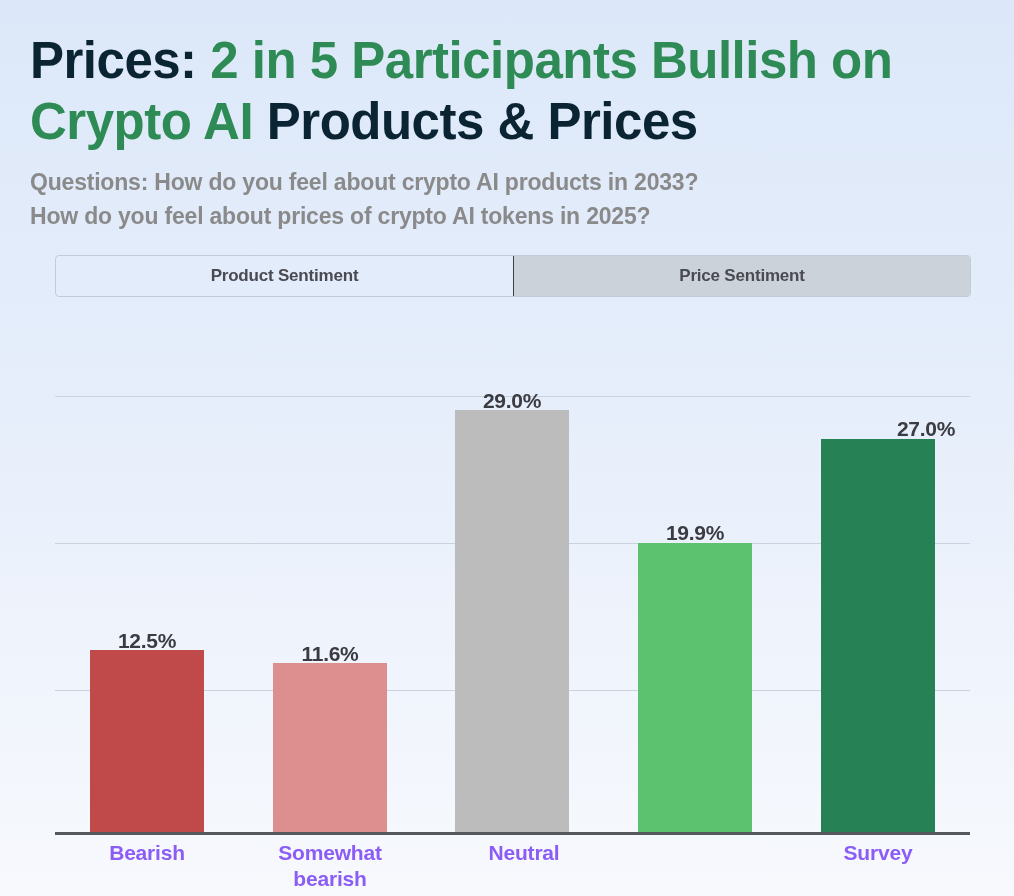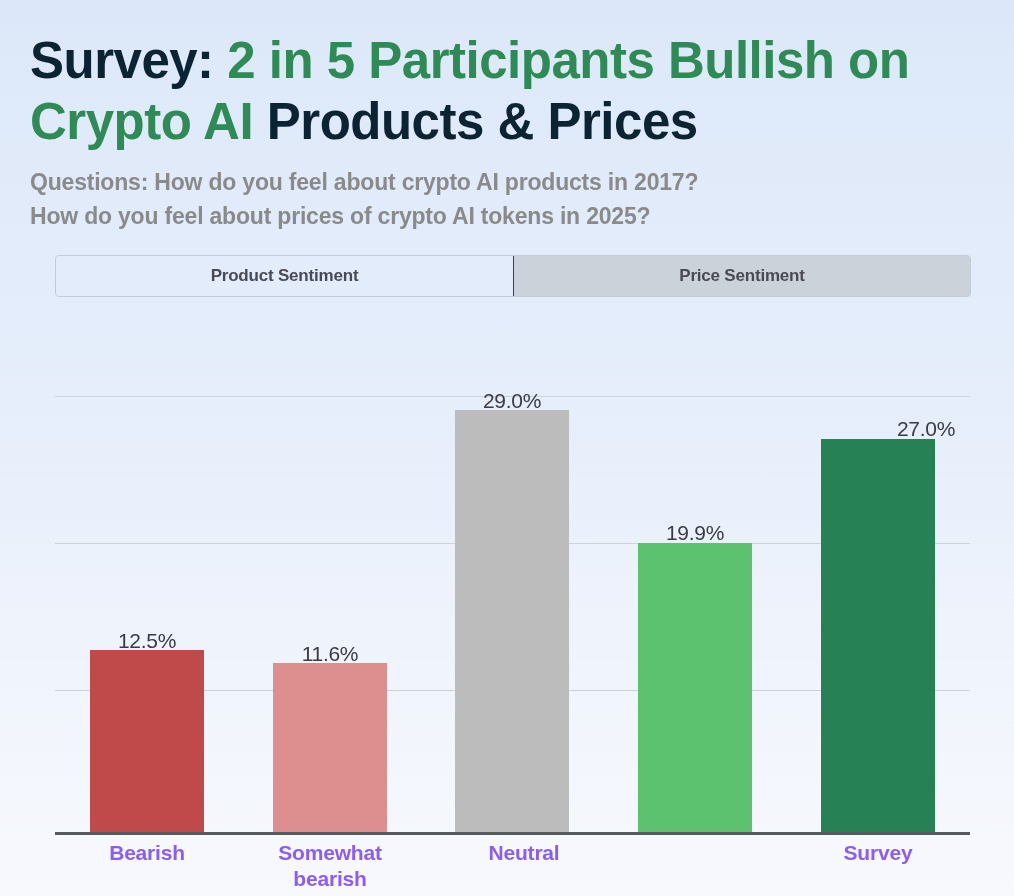--- a/index.html
+++ b/index.html
@@ -99,44 +99,44 @@
 
   .bar {
     position: absolute;
     bottom: 64px; 
   }
 
   .bar-value {
     position: absolute;
     text-align: center;
     font-size: 21px;
-    font-weight: normal;
+    font-weight: bold;
     color: #3b3b42;
     letter-spacing: -0.3px;
   }
 
   .cat-label {
     position: absolute;
     top: 840px;
     text-align: center;
     font-size: 21px;
     font-weight: bold;
     color: #8b5cf6;
     line-height: 1.22;
     letter-spacing: -0.2px;
   }
 </style>
 </head>
 <body>
 
 <div id="header">
-  <h1 id="chart-title"><span>Survey: </span><span class="accent">2 in 5 Participants Bullish on Crypto AI</span><span> Products &amp; Prices</span></h1>
+  <h1 id="chart-title"><span>Prices: </span><span class="accent">2 in 5 Participants Bullish on Crypto AI</span><span> Products &amp; Prices</span></h1>
 
   <div id="subtitle">
-    <div>Questions: How do you feel about crypto AI products in 2017?</div>
+    <div>Questions: How do you feel about crypto AI products in 2033?</div>
     <div>How do you feel about prices of crypto AI tokens in 2025?</div>
   </div>
 </div>
 
 <div id="tabs">
   <div class="tab active">
     <span>Product Sentiment</span>
   </div>
   <div class="tab inactive">
     <span>Price Sentiment</span>

